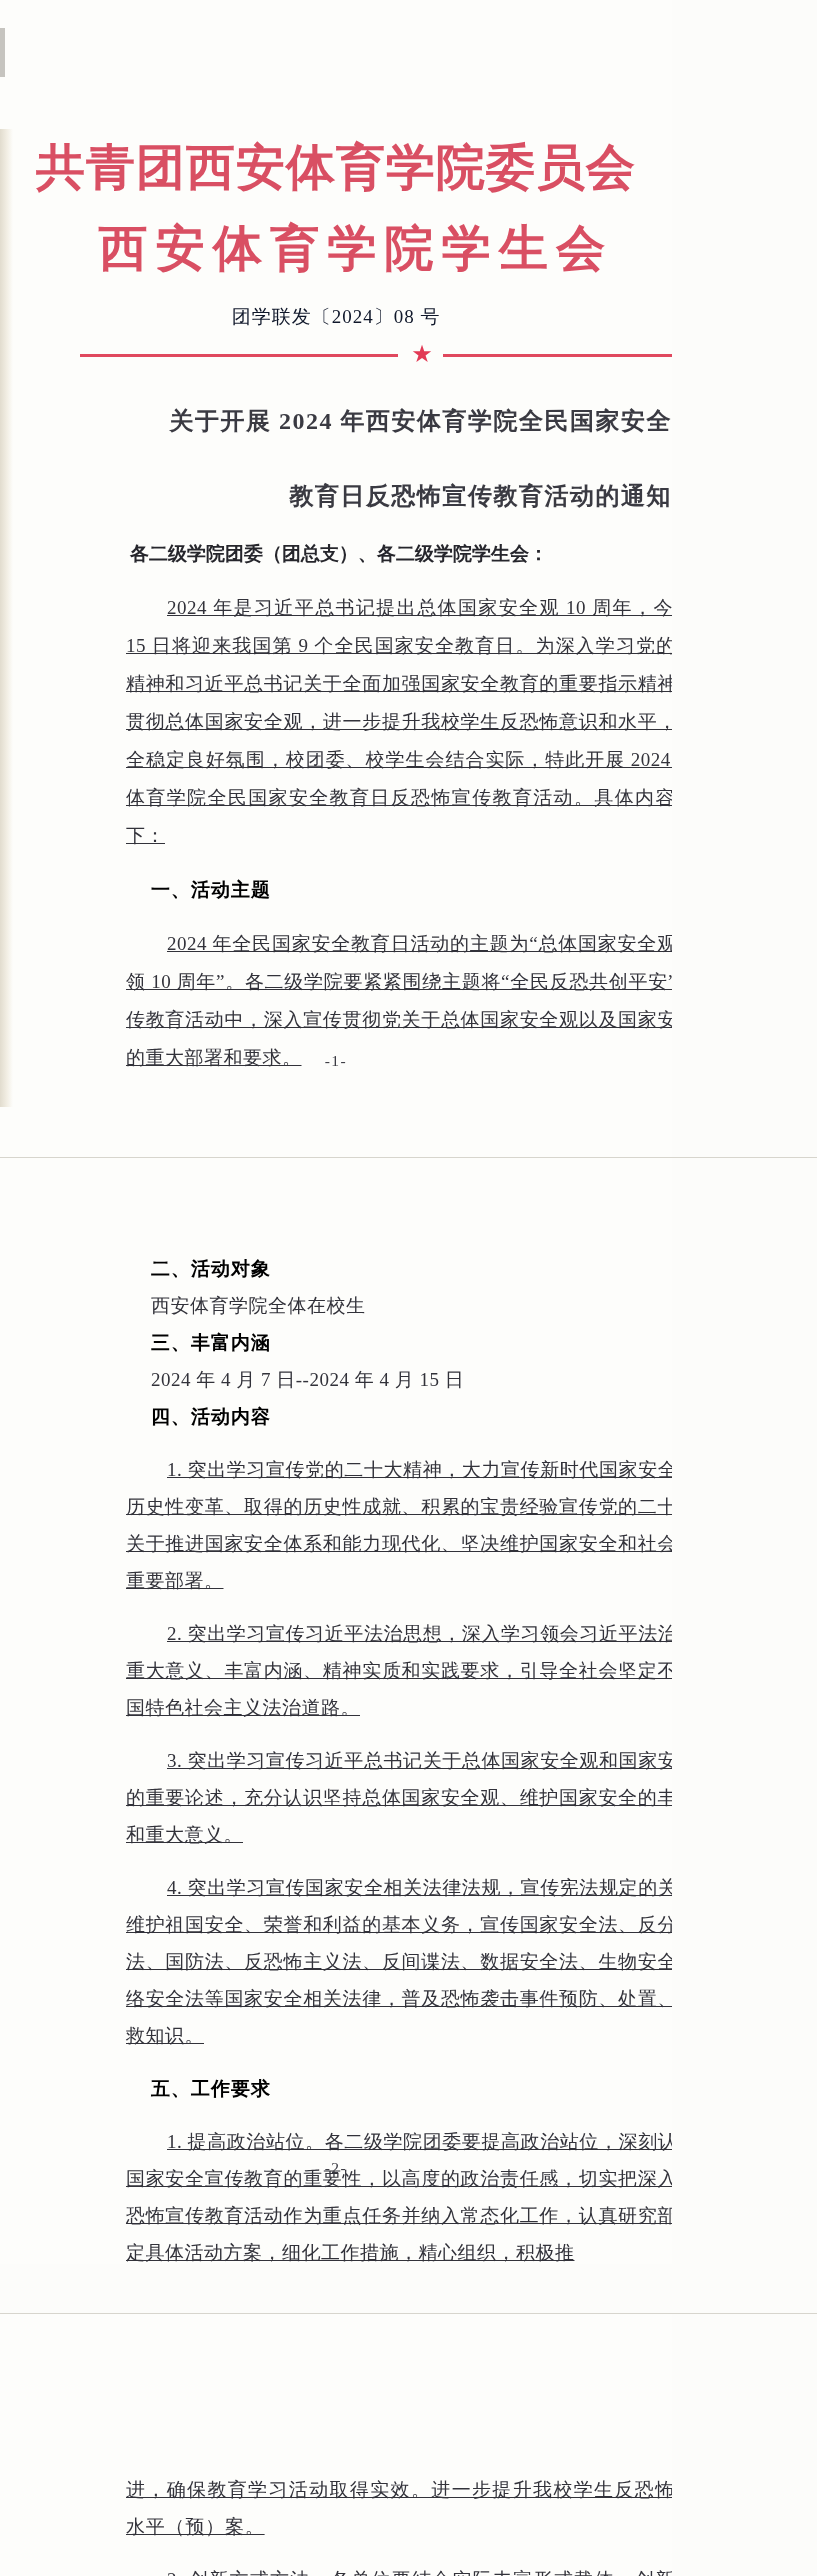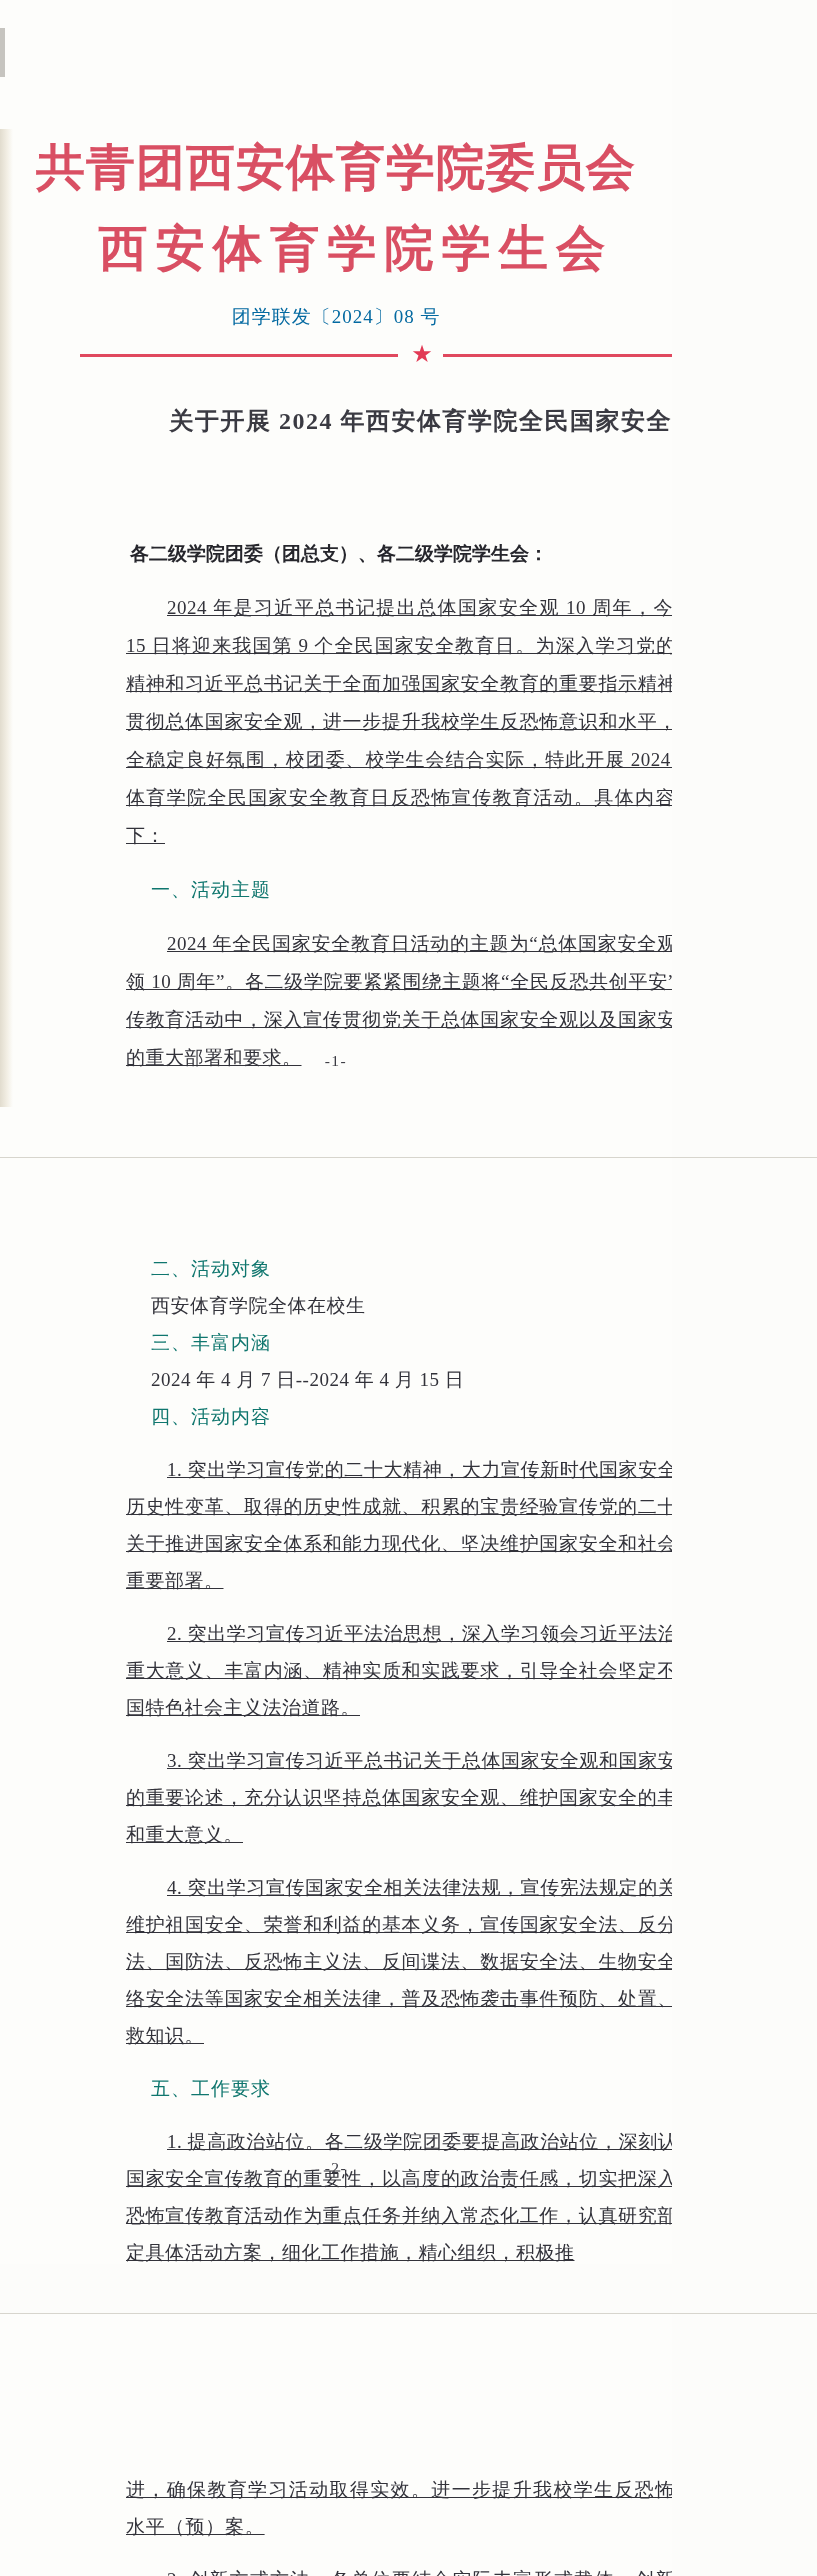--- a/index.html
+++ b/index.html
@@ -10,36 +10,36 @@
   .page-sep{position:absolute;left:0;width:817px;height:1px;background:#d7d5cd;}
   
   .edge-strip{position:absolute;left:0;top:129px;width:13.4px;height:1028px;
     background:linear-gradient(90deg,#d8d1bf 0%,#efeadd 55%,#fdfdfb 100%);opacity:.75;}
   .edge-smudge{position:absolute;left:0;top:28px;width:4.6px;height:49px;background:#a9a69e;opacity:.65;}
   
   .org{position:absolute;left:0;width:100%;text-align:center;font-weight:700;color:#d94f63;
        font-family:"Liberation Serif","DejaVu Serif",serif;}
   .org1{top:135px;font-size:49px;letter-spacing:1px;}
   .org2{top:216px;font-size:49px;letter-spacing:8.2px;padding-left:20px;}
-  .docno{position:absolute;top:304px;left:0;width:100%;text-align:center;font-size:19px;color:#0369a1;letter-spacing:1px;}
+  .docno{position:absolute;top:304px;left:0;width:100%;text-align:center;font-size:19px;color:#0f172a;letter-spacing:1px;}
   .redrule{position:absolute;top:354px;left:0;width:100%;height:3.1px;}
   .redrule .seg{position:absolute;top:0;height:2.6px;background:#e0485e;}
   .segL{left:80px;width:318px;}
   .segR{left:443px;width:297px;}
   .redrule .star{position:absolute;left:409px;top:-13.4px;width:26px;text-align:center;
       color:#e23a55;font-size:24px;line-height:26px;font-family:"DejaVu Sans",sans-serif;}
   .title{position:absolute;top:384px;left:0;width:100%;text-align:right;
       font-size:24px;font-weight:700;line-height:75px;letter-spacing:1.5px;color:#3a3a42;}
   
   .flow{position:absolute;left:110px;width:642px;font-size:19px;line-height:38px;letter-spacing:0.5px;}
   .flow1{top:535px;}
   .flow2{top:143px;line-height:37px;}
   .flow3{top:142px;line-height:37px;letter-spacing:0.8px;}
   .salut{font-family:"Liberation Sans","DejaVu Sans",sans-serif;font-weight:700;color:#26262c;letter-spacing:0;margin-left:20px;}
-  .h{font-family:"Liberation Sans","DejaVu Sans",sans-serif;font-weight:400;color:#0f766e;
+  .h{font-family:"Liberation Sans","DejaVu Sans",sans-serif;font-weight:700;color:#000000;
      text-indent:41px;letter-spacing:1px;}
   .para{margin:16px;text-indent:41px;text-align:justify;text-justify:inter-character;text-decoration:underline;}
   .para.flush{text-indent:0;}
   .line-ind{text-indent:41px;}
   .pagenum{position:absolute;left:0;width:100%;text-align:center;font-size:15.5px;color:#3a3a42;letter-spacing:1.5px;}
   .pn12{top:1052px;}
   .colophon{position:absolute;left:0;top:0;width:100%;}
 </style>
 </head>
 <body>
@@ -55,20 +55,21 @@
     <div class="docno">团学联发〔2024〕08 号</div>
 
     <div class="redrule">
       <span class="seg segL"></span>
       <span class="star">★</span>
       <span class="seg segR"></span>
     </div>
 
     <div class="title">
       <div>关于开展 2024 年西安体育学院全民国家安全</div>
+      <div>教育日反恐怖宣传教育活动的通知</div>
     </div>
 
     <div class="flow flow1">
       <div class="salut">各二级学院团委（团总支）、各二级学院学生会：</div>
       <p class="para">2024 年是习近平总书记提出总体国家安全观 10 周年，今年 4 月 15 日将迎来我国第 9 个全民国家安全教育日。为深入学习党的二十大精神和习近平总书记关于全面加强国家安全教育的重要指示精神，全面贯彻总体国家安全观，进一步提升我校学生反恐怖意识和水平，营造安全稳定良好氛围，校团委、校学生会结合实际，特此开展 2024 年西安体育学院全民国家安全教育日反恐怖宣传教育活动。具体内容通知如下：</p>
       <div class="h">一、活动主题</div>
       <p class="para">2024 年全民国家安全教育日活动的主题为“总体国家安全观创新引领 10 周年”。各二级学院要紧紧围绕主题将“全民反恐共创平安”纳入宣传教育活动中，深入宣传贯彻党关于总体国家安全观以及国家安全工作的重大部署和要求。</p>
     </div>
 
     <div class="pagenum pn12">-1-</div>

